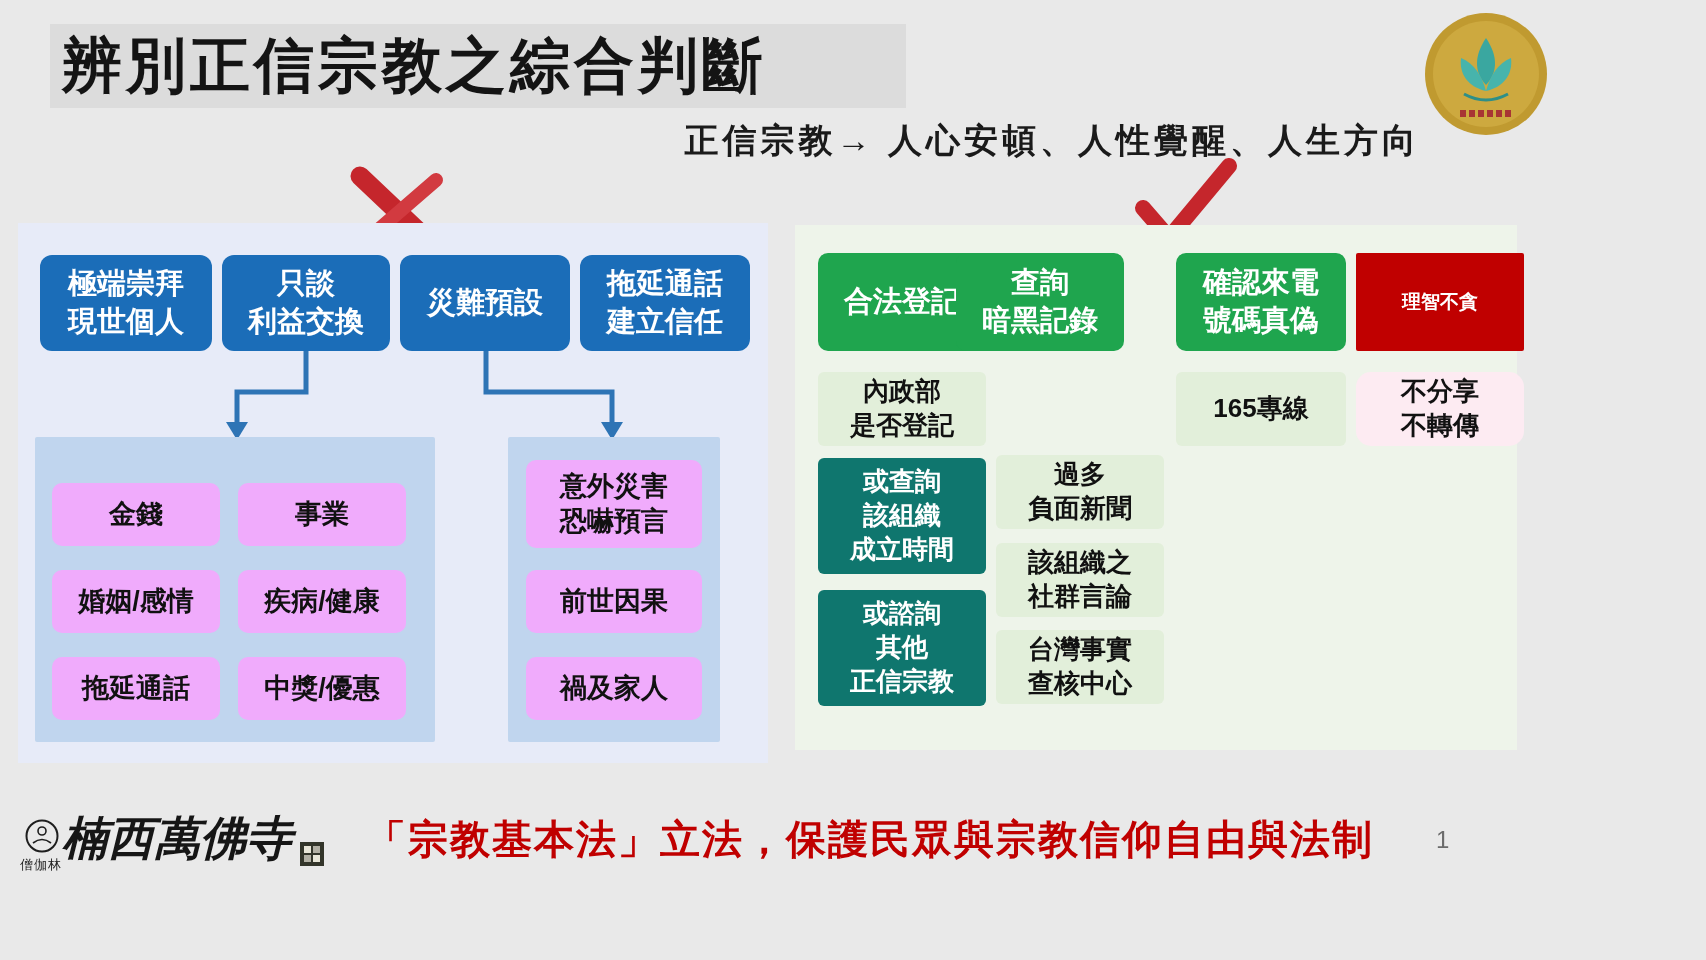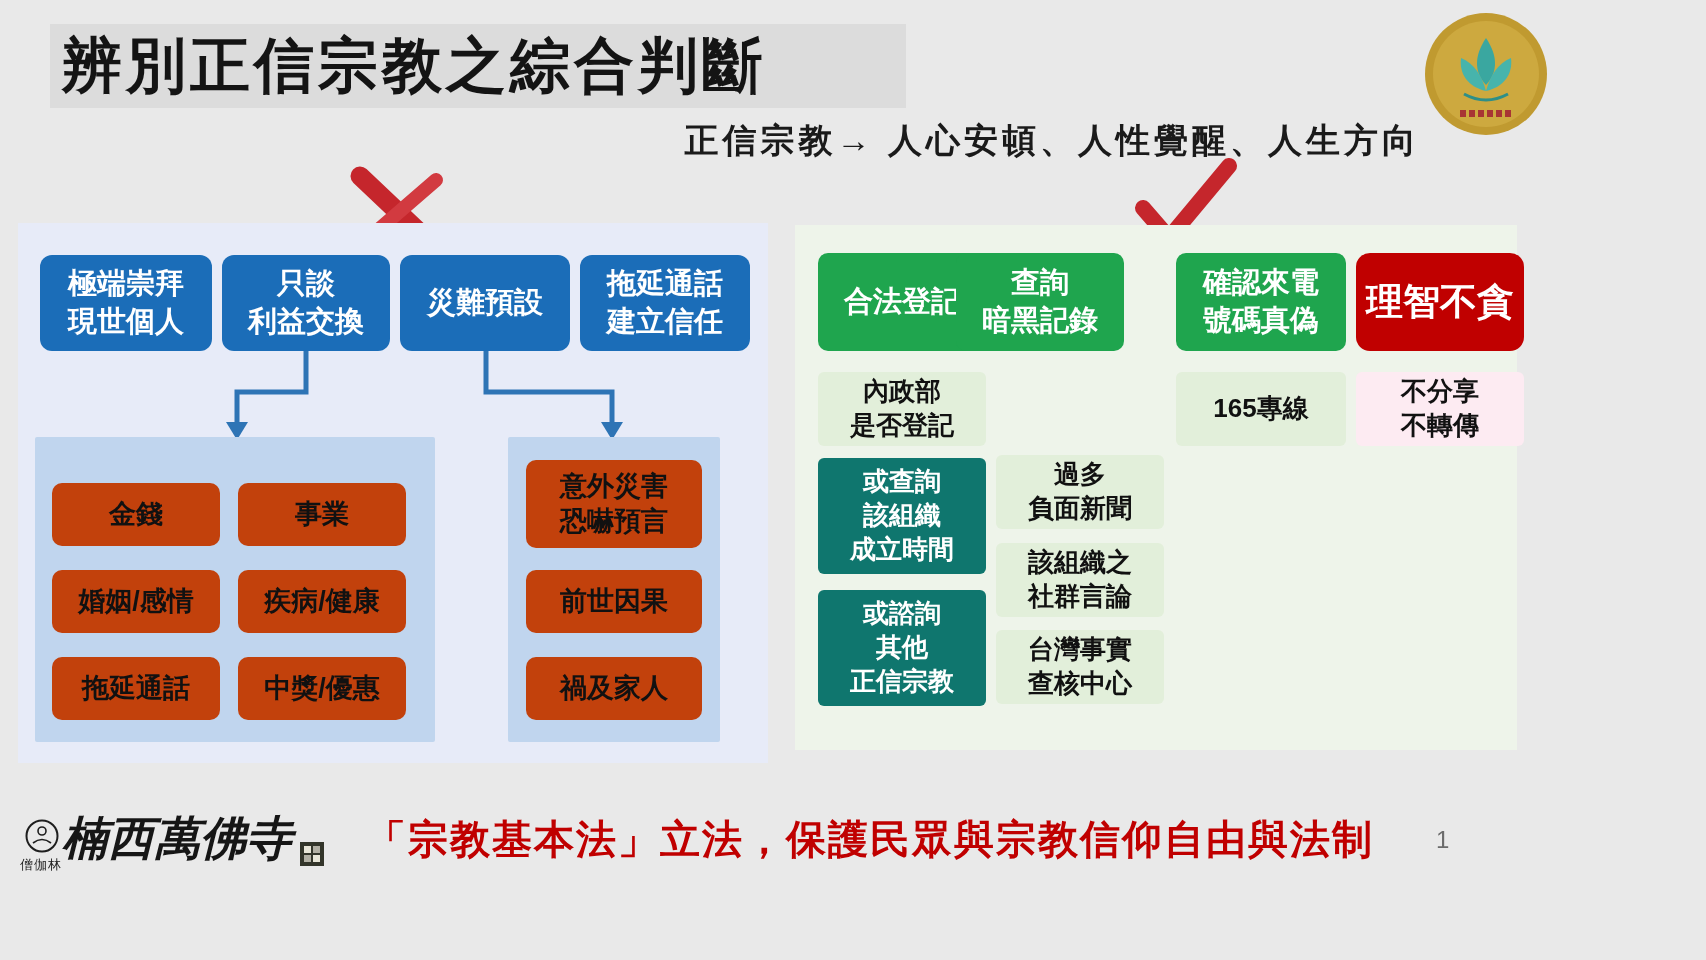--- a/index.html
+++ b/index.html
@@ -53,47 +53,47 @@
     background: #c0d5ee;
     border-radius: 2px;
   }
   
   .hdr-blue {
     background: #1b6db8; color: #ffffff;
     border-radius: 12px;
     font-size: 29px; font-weight: 700; line-height: 1.3;
   }
   .cell-blue {
-    background: #c2410c; color: #111111;
+    background: #f0abfc; color: #111111;
     border-radius: 10px;
     font-size: 27px; font-weight: 600; line-height: 1.3;
   }
   .hdr-green {
     background: #1fa54e; color: #ffffff;
     border-radius: 10px;
     font-size: 29px; font-weight: 700; line-height: 1.3;
   }
   .hdr-red {
     background: #c00000; color: #ffffff;
-    border-radius: 14px;
-    font-size: 37px; font-weight: 700; line-height: 1.3;
+    border-radius: 2px;
+    font-size: 19px; font-weight: 700; line-height: 1.3;
   }
   .cell-lightgreen {
     background: #e2efda; color: #111111;
     border-radius: 6px;
     font-size: 26px; font-weight: 600; line-height: 1.3;
   }
   .cell-gray {
     background: #0f766e; color: #ffffff;
     border-radius: 6px;
     font-size: 26px; font-weight: 600; line-height: 1.3;
   }
   .cell-pink {
     background: #fdebf2; color: #111111;
-    border-radius: 6px;
+    border-radius: 15px;
     font-size: 26px; font-weight: 600; line-height: 1.3;
   }
   
   .banner {
     left: 280px; top: 812px; width: 1180px;
     font-size: 40px; font-weight: 800; color: #c00000;
     text-align: center; letter-spacing: 2px;
   }
   .page-number {
     left: 1436px; top: 826px;

